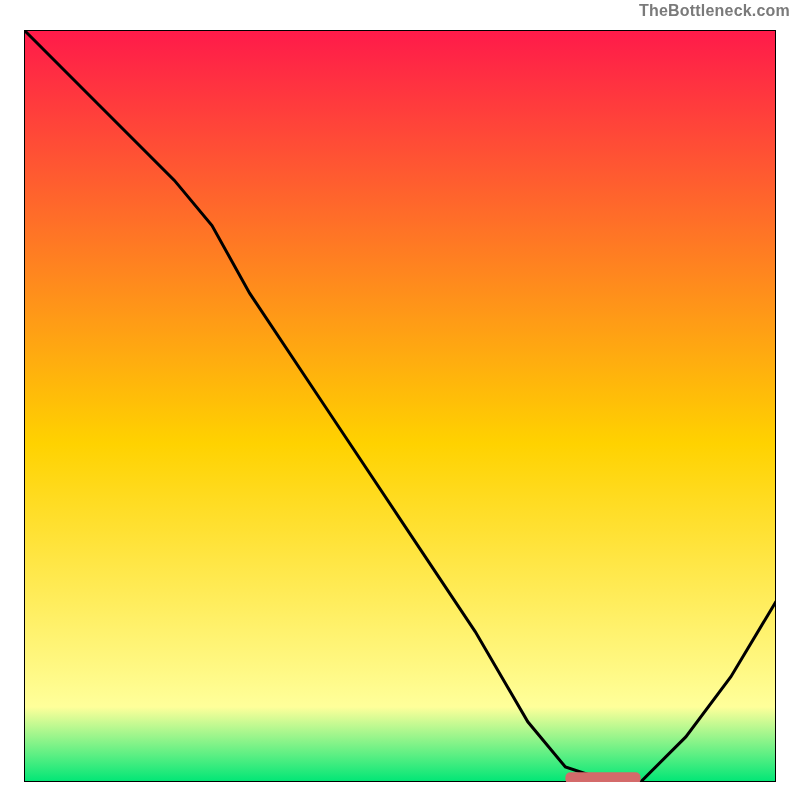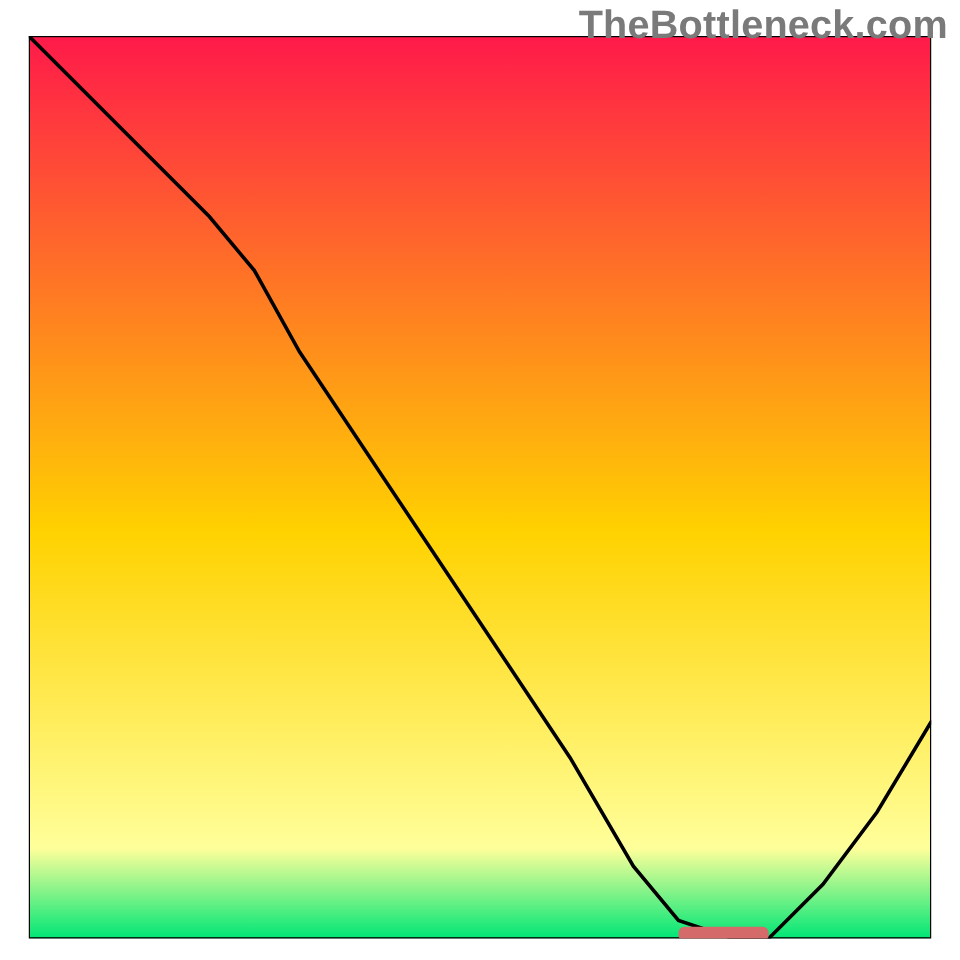--- a/index.html
+++ b/index.html
@@ -13,21 +13,21 @@
   .wrap {
     position: relative;
     width: 800px;
     height: 800px;
   }
   .watermark {
     position: absolute;
     top: 2px;
     right: 10px;
     font-family: Arial, Helvetica, sans-serif;
-    font-size: 33px;
+    font-size: 16px;
     font-weight: 600;
     color: #7a7a7a;
     z-index: 3;
     letter-spacing: 0.2px;
   }
   svg {
     position: absolute;
     top: 30px;
     left: 24px;
     width: 752px;

